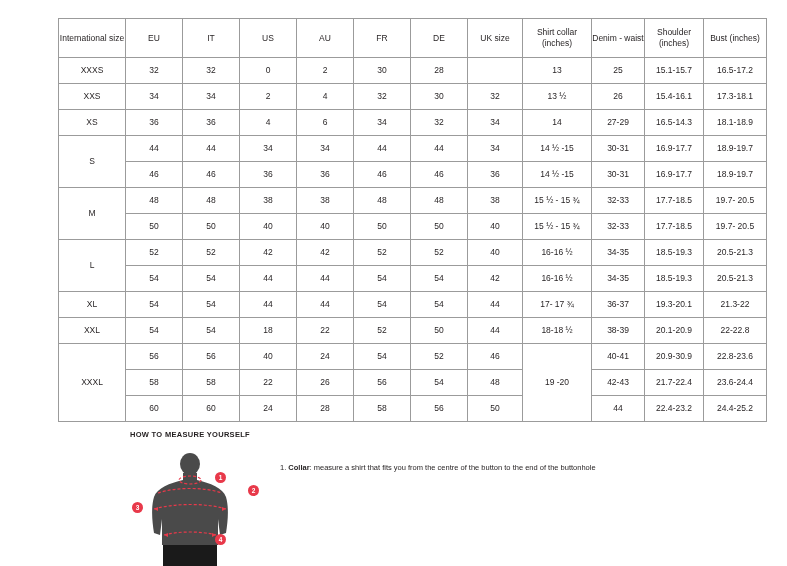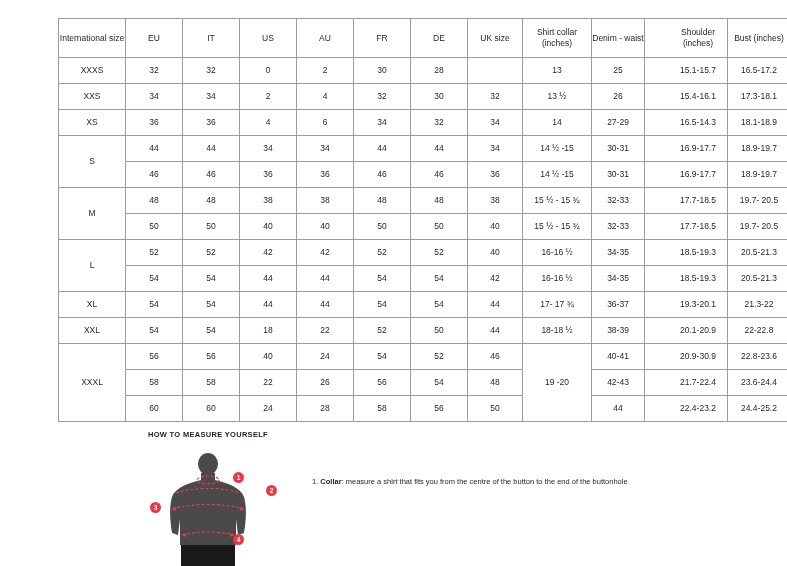--- a/index.html
+++ b/index.html
@@ -37,26 +37,26 @@
   }
   .size-table thead td {
     height: 38px;
     font-size: 8.5px;
   }
   .size-table .col-first { width: 66px; }
   .size-table .col-n { width: 56px; }
   .size-table .col-uk { width: 54px; }
   .size-table .col-collar { width: 68px; }
   .size-table .col-denim { width: 52px; }
-  .size-table .col-shoulder { width: 58px; padding-left: 24px; }
+  .size-table .col-shoulder { width: 58px; }
   .size-table .col-bust { width: 62px; }
 
   .howto {
     position: absolute;
-    left: 148px;
+    left: 130px;
     top: 430px;
     width: 620px;
   }
   .howto-title {
     font-size: 7.5px;
     font-weight: bold;
     letter-spacing: 0.3px;
     color: #231f20;
     margin: 0 0 8px 0;
   }
@@ -69,21 +69,21 @@
     flex: 0 0 130px;
     position: relative;
     height: 120px;
   }
   .instructions {
     flex: 1;
     padding-top: 12px;
     padding-left: 16px;
   }
   .instructions ol {
-    margin: 18px;
+    margin: 4px;
     padding: 0;
     list-style: none;
   }
   .instructions li {
     font-size: 7.5px;
     line-height: 1.35;
     margin-bottom: 11px;
     color: #231f20;
   }
   .instructions li .num { }

